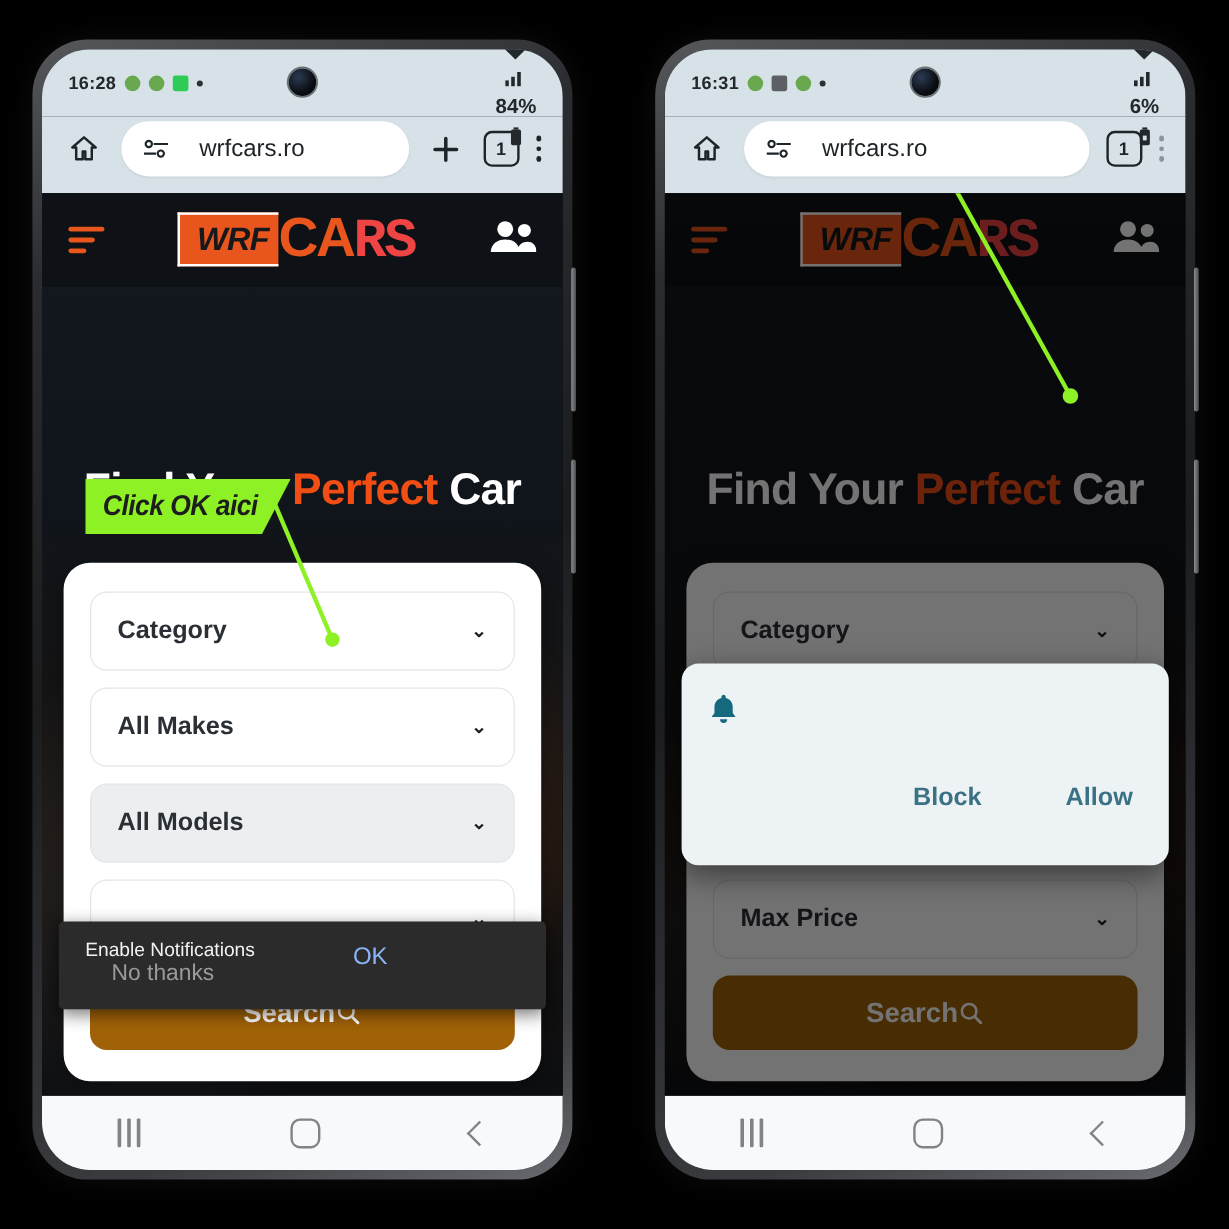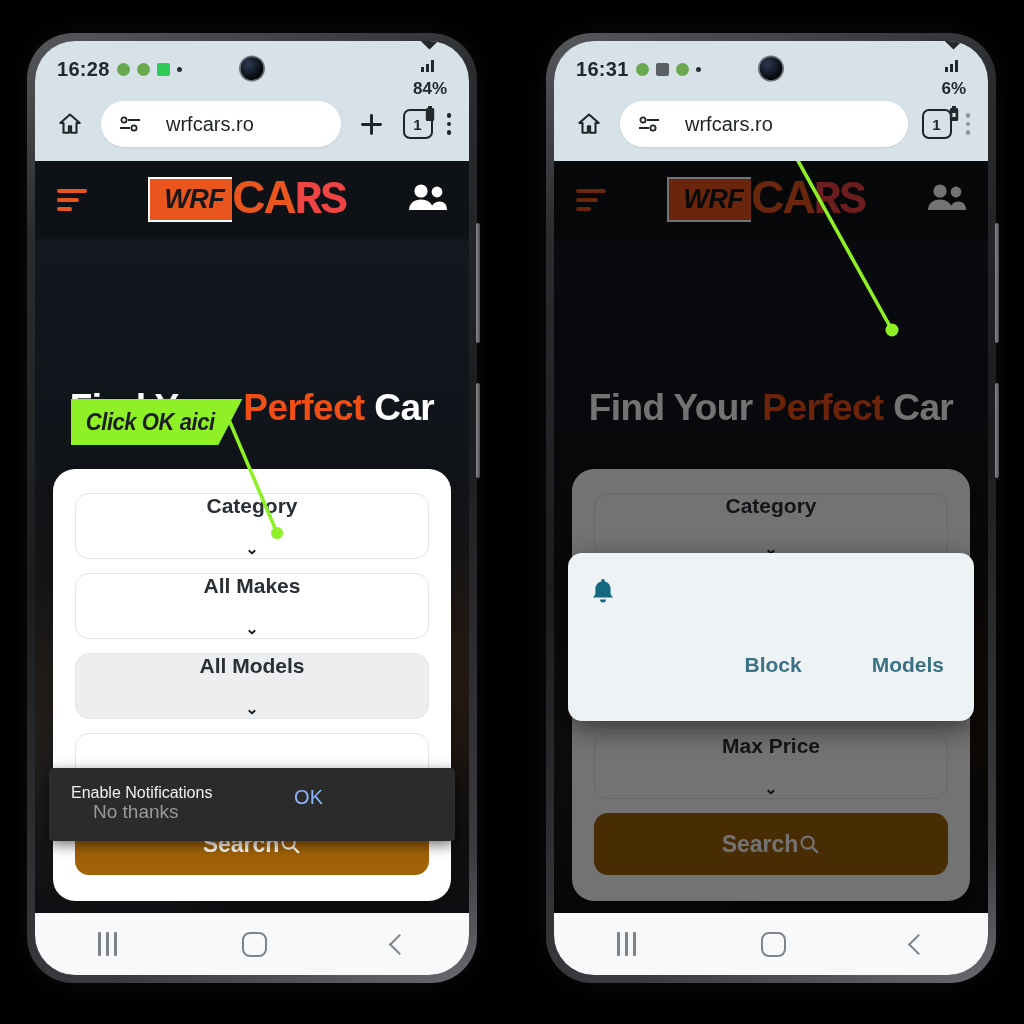--- a/index.html
+++ b/index.html
@@ -43,21 +43,21 @@
     position: relative;
     height: 56px;
     background: #d6e2e7;
     display: flex; align-items: center;
     padding: 0 22px;
     color: #22282c;
     font-size: 17px;
     font-weight: 600;
   }
   .sb-left { display: flex; align-items: center; gap: 7px; }
-  .sb-time { font-size: 20px; letter-spacing: .3px; }
+  .sb-time { font-size: 15px; letter-spacing: .3px; }
   .dotico { width: 13px; height: 13px; border-radius: 3px; display:inline-block; }
   .dotico.green { background: #6aa84f; border-radius: 50%;}
   .dotico.grey  { background: #5c5f63; border-radius: 2px;}
   .dotico.brightgreen { background: #2ecc56; border-radius: 2px; }
   .dotico.tiny  { width: 5px; height: 5px; background: #2b3033; border-radius: 50%; }
   .punch {
     position: absolute; left: 50%; transform: translateX(-50%);
     top: 16px; width: 23px; height: 23px; border-radius: 50%;
     background: radial-gradient(circle at 35% 32%, #2b3a52 0%, #0a0d12 62%, #000 100%);
     box-shadow: 0 0 0 1.5px rgba(0,0,0,.5);
@@ -136,21 +136,21 @@
 
   .searchcard {
     position:relative; margin: 40px 18px 0 18px;
     background:#ffffff; border-radius: 22px; padding: 24px 22px 26px 22px;
     box-shadow: 0 6px 22px rgba(0,0,0,.35);
   }
   .field {
     height: 66px; border-radius: 14px; border:1px solid #e3e6e8; background:#fff;
     display:flex; align-items:center; justify-content:space-between;
     padding: 0 22px; margin-bottom: 14px;
-    font-size: 21px; font-weight: 700; color:#2a2f35;flex-direction:column;
+    font-size: 21px; font-weight: 700; color:#2a2f35;
   }
   .field.hl { background:#eceeef; }
   .chev { color:#1b1f24; font-size: 16px; font-weight:900; }
   .searchbtn {
     height: 62px; border-radius: 14px; background:#a16207;
     display:flex; align-items:center; justify-content:center; 
     color:#fff; font-size: 23px; font-weight:700; margin-top: 6px;
   }
 
   
@@ -472,21 +472,21 @@
 
         <div class="permdialog">
           <div class="perm-row">
             <svg width="26" height="28" viewBox="0 0 26 28">
               <path d="M13 2c-1 0-1.8.8-1.8 1.8v.8C7.7 5.4 5.4 8.4 5.4 12v5.2L3 20.6h20L20.6 17.2V12c0-3.6-2.3-6.6-5.8-7.4v-.8C14.8 2.8 14 2 13 2z" fill="#14697f"></path>
               <path d="M10 22.4h6a3 3 0 0 1-6 0z" fill="#14697f"></path>
             </svg>
           </div>
           <div class="perm-actions">
             <div>Block</div>
-            <div>Models</div>
+            <div>Allow</div>
           </div>
         </div>
 
         <svg class="arrow" style="left:0; top:0; width:434px; height:740px;">
           <line x1="213" y1="-56" x2="338" y2="169" stroke="#8ef125" stroke-width="3.6"></line>
           <circle cx="338" cy="169" r="6.5" fill="#8ef125"></circle>
         </svg>
       </div>
 
       <div class="navbar">

